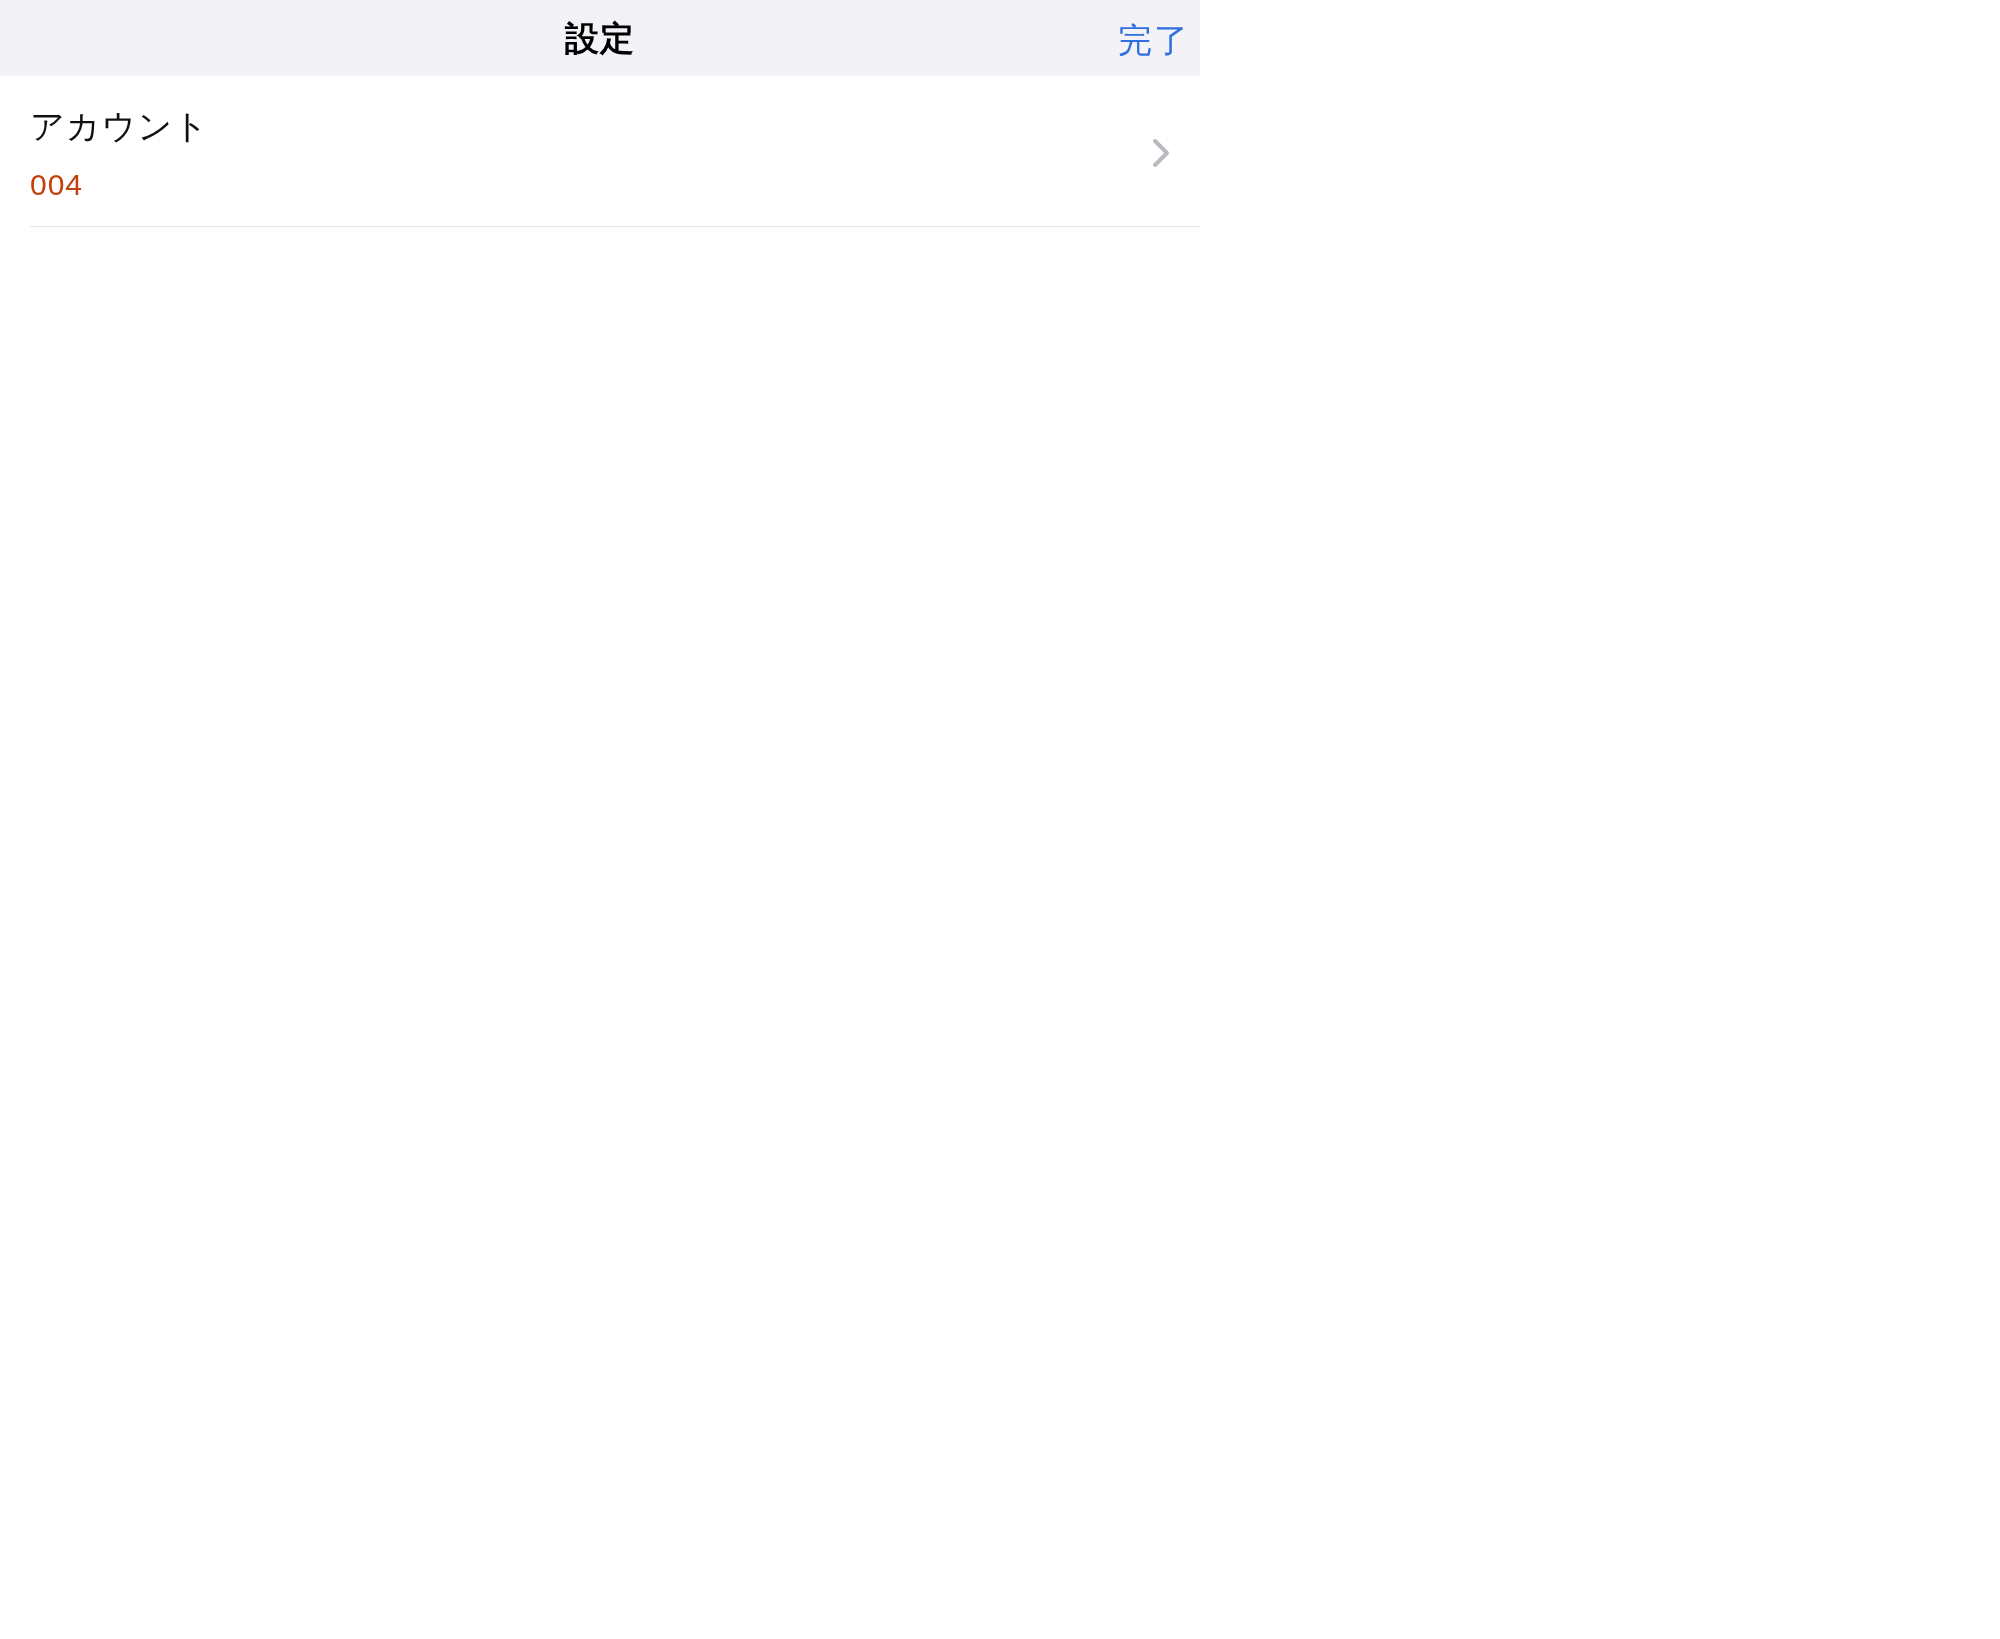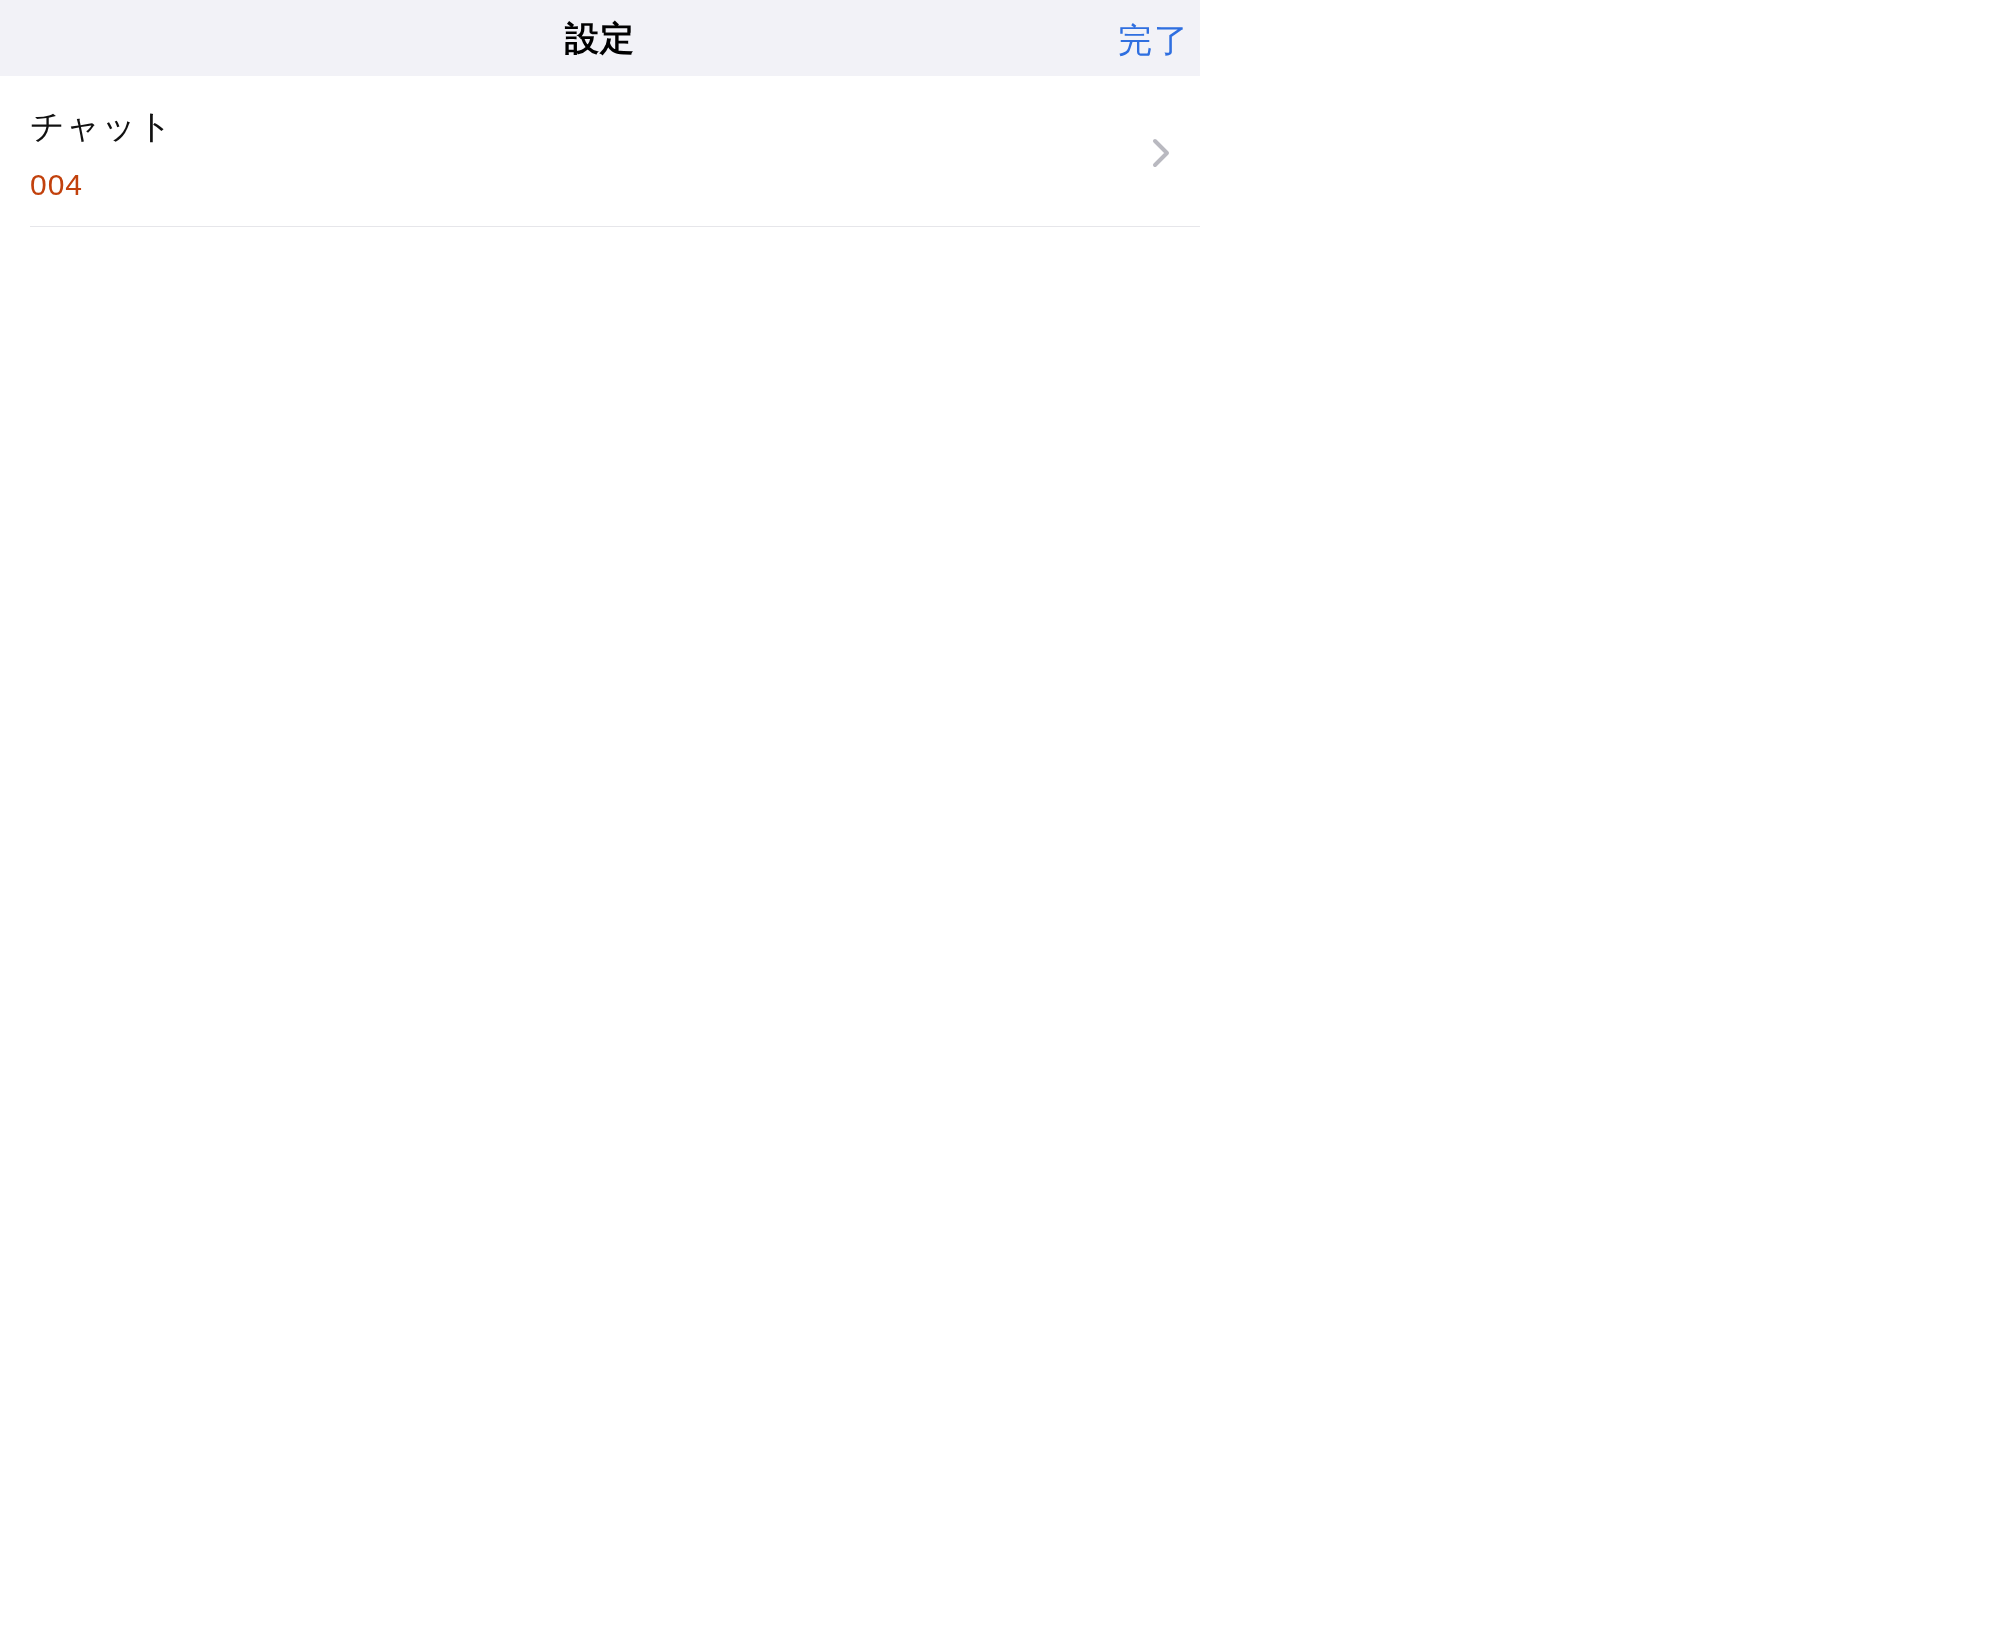--- a/index.html
+++ b/index.html
@@ -83,21 +83,21 @@
 
 <div class="header">
   <div class="header-title">設定</div>
   <div class="header-done">完了</div>
 </div>
 
 <div class="list">
 
   <div class="row row-account">
     <div class="text-block">
-      <div class="row-title">チャット</div>
+      <div class="row-title">アカウント</div>
       <div class="row-sub">004</div>
     </div>
     <span class="chevron">
       <svg viewBox="0 0 18 30" width="18" height="30">
           <polyline points="3,3 15,15 3,27" fill="none" stroke="#b9b9c0" stroke-width="4" stroke-linecap="round" stroke-linejoin="round"></polyline>
         </svg>
     </span>
   </div>
   <div class="divider"></div>
 

